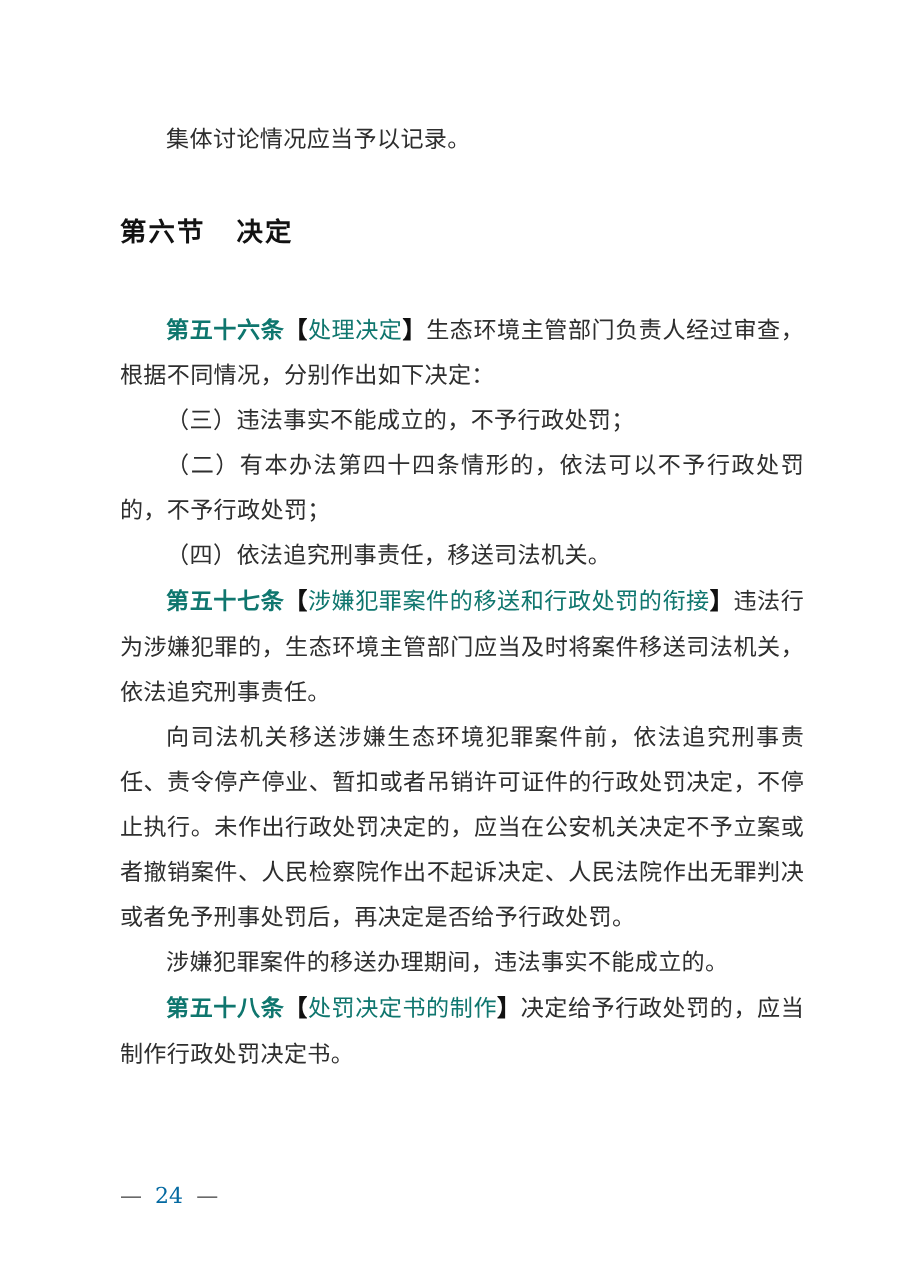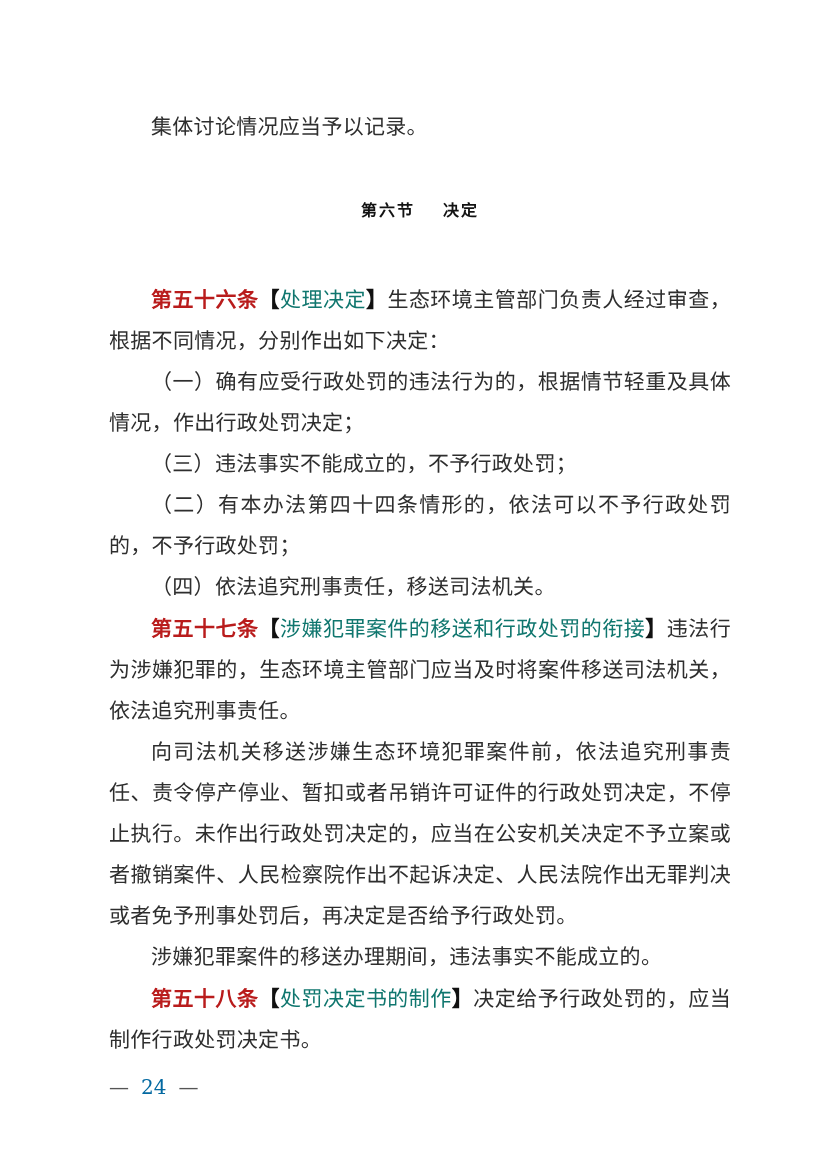--- a/index.html
+++ b/index.html
@@ -27,35 +27,34 @@
     line-height: 41px;
     color: #2e2e2e;
     text-align: justify;
     text-justify: inter-ideograph;
   }
   .para {
     text-indent: 2em;
     letter-spacing: 0.3px;
   }
   .section-heading {
-    font-size: 16px;
+    font-size: 24px;
     line-height: 41px;
     font-weight: bold;
     color: #121212;
-    text-align: center;
     margin: 42px 0 48px 0;
     letter-spacing: 2px;
   }
   .heading-gap {
     display: inline-block;
     width: 28px;
   }
   .art-head {
     font-weight: bold;
-    color: #b91c1c;
+    color: #0f766e;
   }
   .bracket {
     font-weight: bold;
     color: #111111;
   }
   .art-title {
     font-weight: normal;
     color: #0f766e;
   }
   .art-body {
@@ -86,21 +85,20 @@
 <div class="sheet">
 
   <main class="content">
 
     <p class="para">集体讨论情况应当予以记录。</p>
 
     <h2 class="section-heading"><span>第六节</span><span class="heading-gap"></span><span>决定</span></h2>
 
     <p class="para"><span class="art-head">第五十六条</span><span class="bracket">【</span><span class="art-title">处理决定</span><span class="bracket">】</span><span class="art-body">生态环境主管部门负责人经过审查，根据不同情况，分别作出如下决定：</span></p>
 
-    <p class="para">（一）确有应受行政处罚的违法行为的，根据情节轻重及具体情况，作出行政处罚决定；</p>
     <p class="para">（三）违法事实不能成立的，不予行政处罚；</p>
     <p class="para">（二）有本办法第四十四条情形的，依法可以不予行政处罚的，不予行政处罚；</p>
     <p class="para">（四）依法追究刑事责任，移送司法机关。</p>
 
     <p class="para"><span class="art-head">第五十七条</span><span class="bracket">【</span><span class="art-title">涉嫌犯罪案件的移送和行政处罚的衔接</span><span class="bracket">】</span><span class="art-body">违法行为涉嫌犯罪的，生态环境主管部门应当及时将案件移送司法机关，依法追究刑事责任。</span></p>
 
     <p class="para">向司法机关移送涉嫌生态环境犯罪案件前，依法追究刑事责任、责令停产停业、暂扣或者吊销许可证件的行政处罚决定，不停止执行。未作出行政处罚决定的，应当在公安机关决定不予立案或者撤销案件、人民检察院作出不起诉决定、人民法院作出无罪判决或者免予刑事处罚后，再决定是否给予行政处罚。</p>
     <p class="para">涉嫌犯罪案件的移送办理期间，违法事实不能成立的。</p>
 
     <p class="para"><span class="art-head">第五十八条</span><span class="bracket">【</span><span class="art-title">处罚决定书的制作</span><span class="bracket">】</span><span class="art-body">决定给予行政处罚的，应当制作行政处罚决定书。</span></p>

